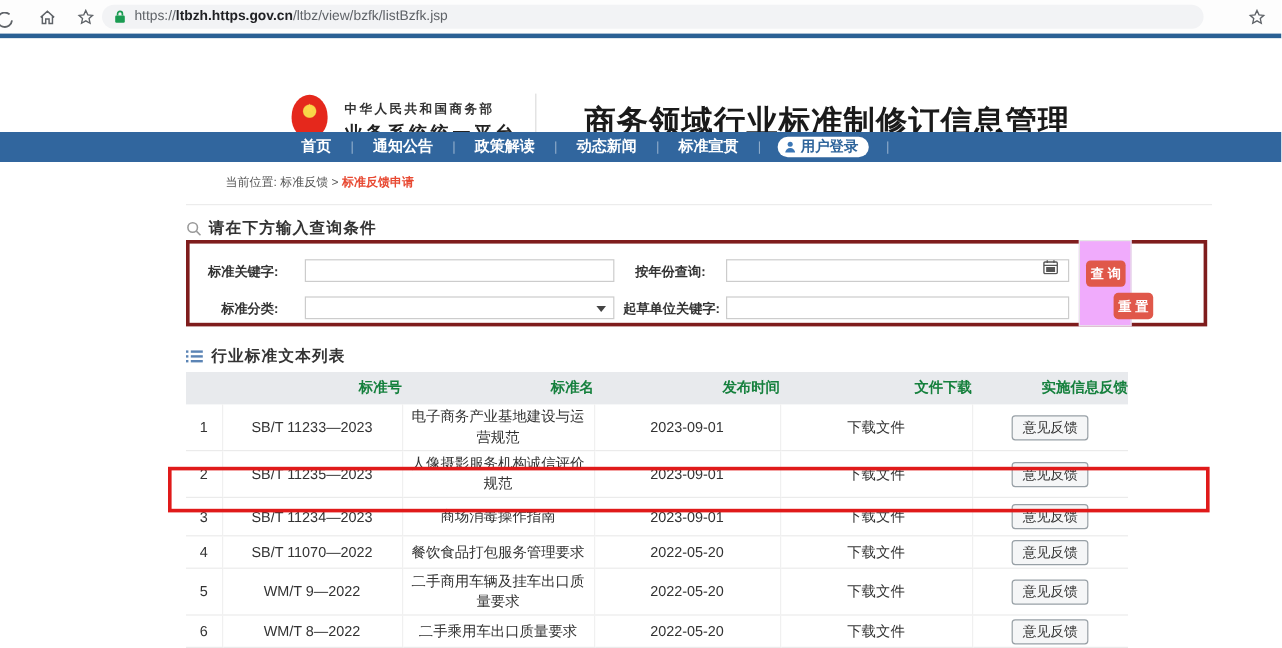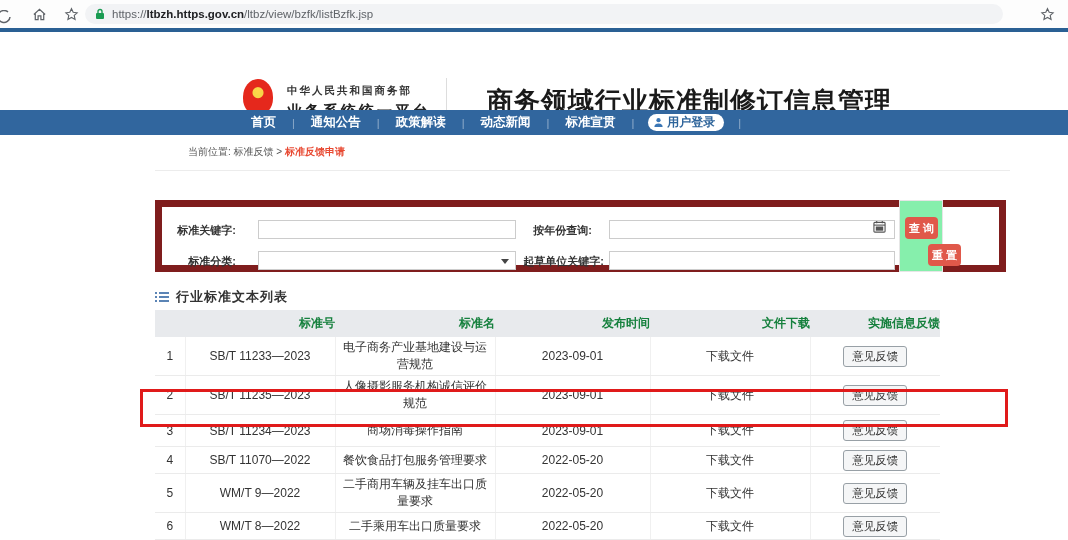--- a/index.html
+++ b/index.html
@@ -47,22 +47,22 @@
   .login-pill .txt { color:#2f659b; font-size:12px; font-weight:bold; margin-left:3px; white-space:nowrap; }
 
   
   .breadcrumb { position:absolute; left:155px; top:145px; font-size:10px; color:#555; white-space:nowrap;margin-left:33px; }
   .breadcrumb .cur { color:#e84a33; font-weight:bold; }
   .bc-divider { position:absolute; left:155px; top:170px; width:855px; height:1px; background:#ececec; }
 
   
   .search-title { position:absolute; left:155px; top:181px; display:flex; align-items:center; }
   .search-title .txt { font-size:13px; font-weight:bold; color:#333; margin-left:6px; letter-spacing:1px; }
-  .form-box { position:absolute; left:155px; top:200px; width:851px; height:72px; border:7px solid #7f1d1d; background:#fff; }
-  .btn-box  { position:absolute; left:899px; top:200px; width:44px; height:72px; border:1px solid #e6e6e6; background:#86efac; }
+  .form-box { position:absolute; left:155px; top:200px; width:851px; height:72px; border:3px solid #7f1d1d; background:#fff; }
+  .btn-box  { position:absolute; left:899px; top:200px; width:44px; height:72px; border:1px solid #e6e6e6; background:#f0abfc; }
   .f-label { position:absolute; font-size:11px; color:#333; font-weight:bold; text-align:right; white-space:nowrap; }
   .f-input { position:absolute; height:19px; border:1px solid #ccc; background:#fff; font-size:11px; padding:0 5px;
              font-family:inherit; outline:none; }
   .f-select { position:absolute; height:19px; border:1px solid #ccc; background:#fff; }
   .f-select .chev { position:absolute; right:6px; top:7px; width:0; height:0;
                     border-left:4px solid transparent; border-right:4px solid transparent; border-top:5px solid #444; }
   .cal-ic { position:absolute; left:711px; top:13px; }
   .red-btn { position:absolute; left:5px; width:33px; height:22px; background:#e0584a; border:none; border-radius:4px;
              color:#fff; font-size:11px; font-weight:bold; font-family:inherit; cursor:pointer; white-space:nowrap; }
 
@@ -161,20 +161,29 @@
   </div>
 
   <div class="breadcrumb">
     <span>当前位置:</span>
     <span>标准反馈</span>
     <span>&gt;</span>
     <span class="cur">标准反馈申请</span>
   </div>
   <div class="bc-divider"></div>
 
+  <div class="search-title">
+    <span>
+      <svg width="13" height="13" viewBox="0 0 14 14">
+          <circle cx="6" cy="6" r="4.3" fill="none" stroke="#999" stroke-width="1.4"></circle>
+          <line x1="9.3" y1="9.3" x2="13" y2="13" stroke="#999" stroke-width="1.4"></line>
+        </svg>
+    </span>
+    <span class="txt">请在下方输入查询条件</span>
+  </div>
 
   <div class="form-box">
     <span class="f-label" style="left:8px; top:16px; width:66px;">标准关键字:</span>
     <input class="f-input" style="left: 96px; top: 13px; width: 258px;" value="">
     <span class="f-label" style="left:364px; top:16px; width:66px;">按年份查询:</span>
     <input class="f-input" style="left: 447px; top: 13px; width: 286px; padding-right: 22px;" value="">
     <span class="cal-ic">
       <svg width="13" height="13" viewBox="0 0 14 14">
           <rect x="1" y="2.5" width="12" height="10.5" rx="1" fill="none" stroke="#555" stroke-width="1.2"></rect>
           <line x1="1" y1="5.5" x2="13" y2="5.5" stroke="#555" stroke-width="1.2"></line>

